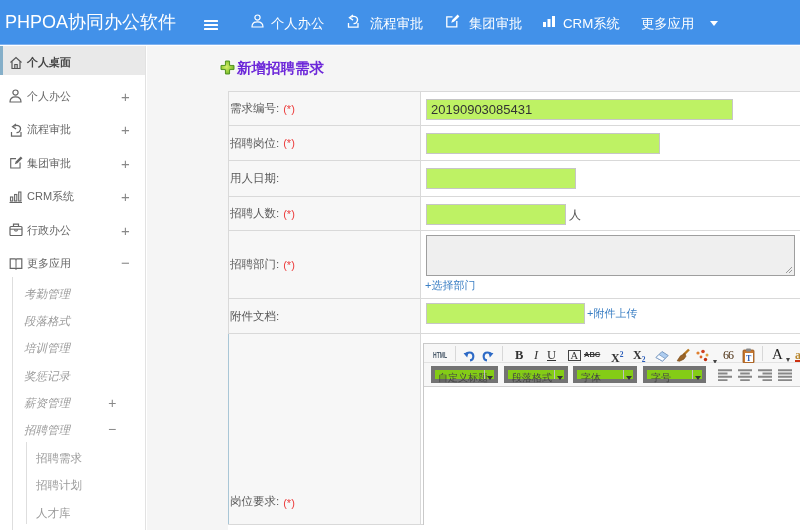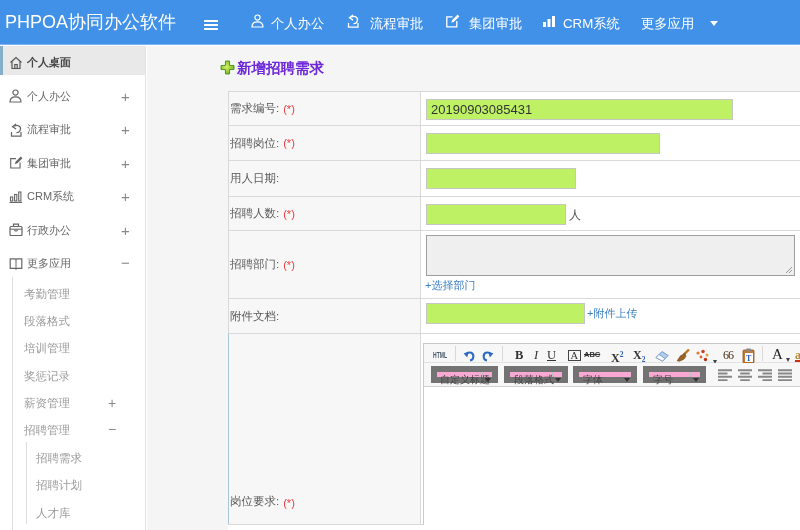--- a/index.html
+++ b/index.html
@@ -19,21 +19,21 @@
 
 .sidebar { position:absolute; left:0; top:46px; width:146px; height:484px; background:#fff; border-right:1px solid #e2e2e2; }
 .m1 { position:relative; height:33.5px; line-height:33px; font-size:11px; color:#666; }
 .m1 .t { position:absolute; left:27px; top:0; }
 .m1 svg { position:absolute; left:9px; top:50%; margin-top:-7px; }
 .m1 .pm, .m2 .pm { position:absolute; font-size:15px; font-weight:normal; color:#888; top:0; }
 .m1 .pm { left:121px; }
 .m2 .pm { left:108px; font-size:14px; }
 .m1.active { background:linear-gradient(#e9e9e9,#e9e9e9) no-repeat 0 0 / 100% 29px; color:#444; font-weight:bold; }
 .m1.active:before { content:""; position:absolute; left:0; top:0; width:3px; height:29px; background:#85afc9; }
-.m2 { position:relative; height:27.4px; line-height:27.4px; font-size:11.5px; color:#9a9a9a; }
+.m2 { position:relative; height:27.4px; line-height:27.4px; font-size:11.5px; color:#9a9a9a;font-style:italic; }
 .m2 .t { position:absolute; left:24px; }
 .m3 { position:relative; height:27.4px; line-height:27.4px; font-size:11.5px; color:#9a9a9a; }
 .m3 .t { position:absolute; left:36px; }
 .guide1 { position:absolute; left:12px; top:231px; bottom:0; width:1px; background:#dedede; }
 .guide2 { position:absolute; left:26px; top:396px; bottom:6px; width:1px; background:#dedede; }
 
 
 .content { position:absolute; left:147px; top:46px; width:653px; height:484px; background:#f5f5f5; }
 .title { position:absolute; left:90px; top:13px; font-size:14.5px; font-weight:bold; color:#6d28d9; }
 .plusico { position:absolute; left:72px; top:13px; }
@@ -58,21 +58,21 @@
 .attach { position:absolute; left:166px; top:8px; line-height:12px; }
 .ren { position:absolute; left:148px; top:50%; margin-top:-7px; font-size:12px; color:#555; }
 
 
 .editor { position:absolute; left:2px; top:9px; width:420px; border:1px solid #c9c9c9; background:#fff; }
 .tb1 { position:relative; height:19px; background:#f7f7f7; border-bottom:1px solid #e2e2e2; }
 .tb2 { position:relative; height:24px; background:#f7f7f7; border-bottom:1px solid #d0d0d0; }
 .edbody { height:290px; background:#fff; }
 .ti { position:absolute; top:0px; height:22px; line-height:22px; font-size:13px; color:#333; }
 .sep1 { position:absolute; top:2px; width:1px; height:15px; background:#d8d8d8; }
-.dd { position:absolute; top:3px; height:17px; border:6px solid #737373; background:#f9a8d4; font-size:10px; color:#444; line-height:15px; }
+.dd { position:absolute; top:3px; height:17px; border:4px solid #737373; background:#84cc16; font-size:10px; color:#444; line-height:15px; }
 .dd .a { position:absolute; right:0; top:0; bottom:0; width:10px; border-left:1px solid #c0c0c0; }
 .dd .a:after { content:""; position:absolute; left:1.5px; top:6px; border-left:3.5px solid transparent; border-right:3.5px solid transparent; border-top:4.5px solid #333; }
 .alico { position:absolute; top:6px; }
 </style>
 </head>
 <body>
 
 <div class="topbar">
   <span class="logo">PHPOA协同办公软件</span>
   <div class="burger">

